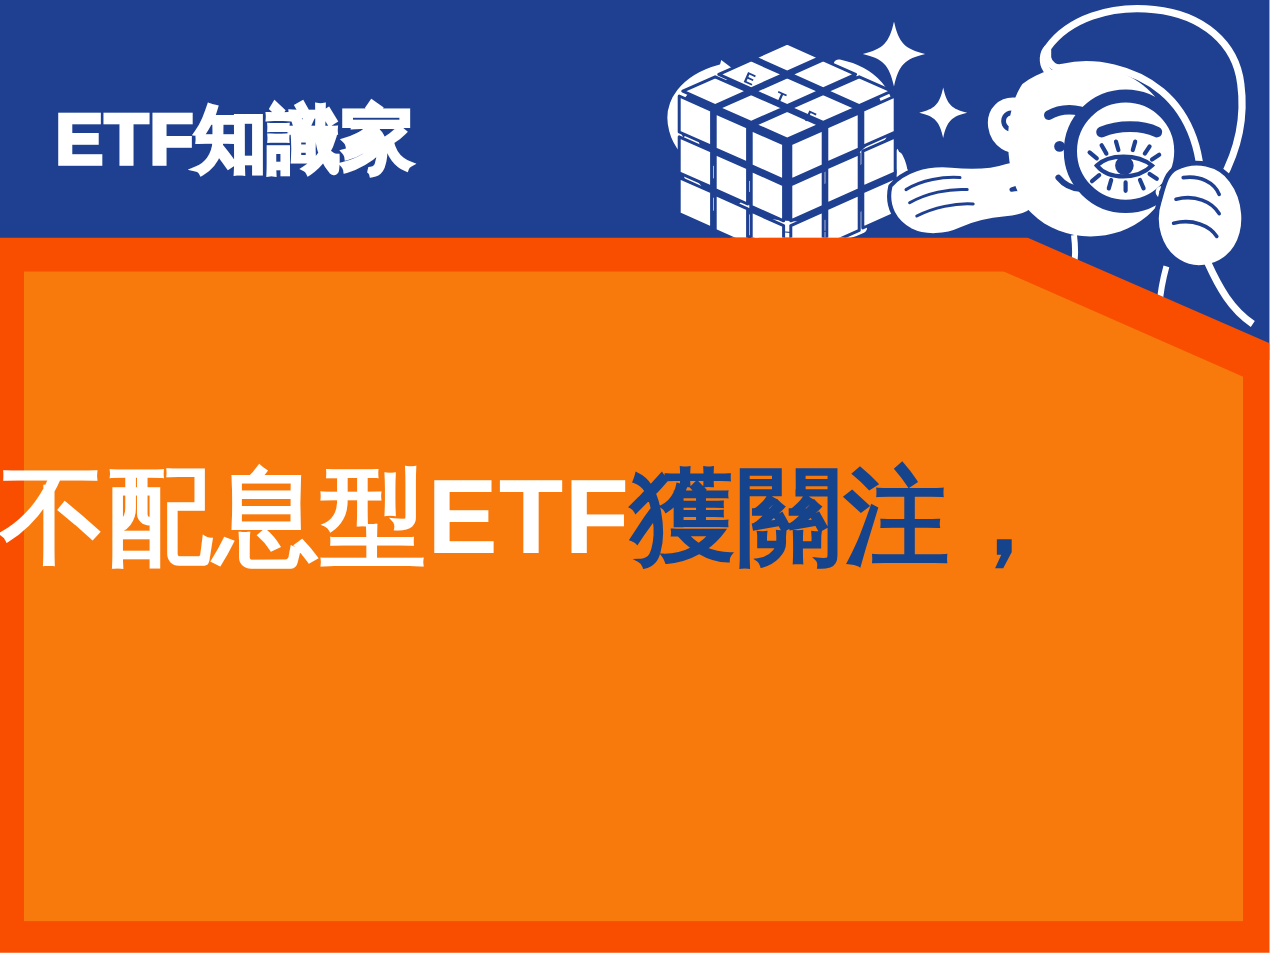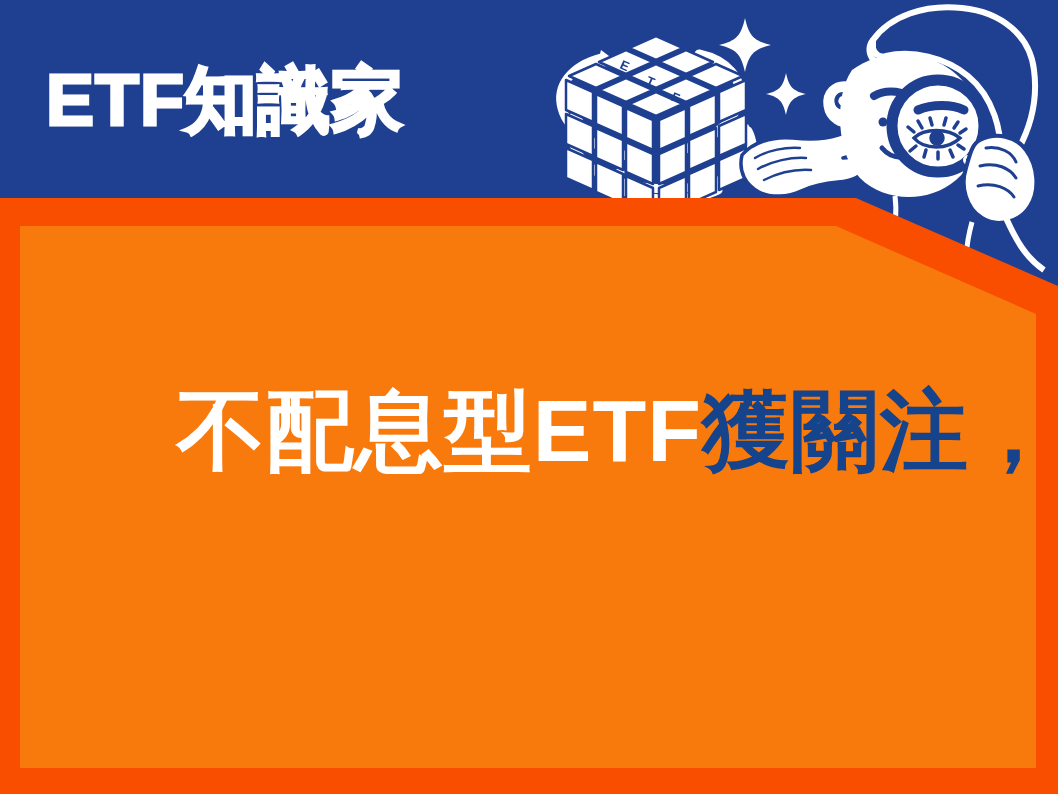--- a/index.html
+++ b/index.html
@@ -50,22 +50,22 @@
     width: 1016px;
     height: 542px;
     background: #F97A0C;
     clip-path: polygon(0 0, 816px 0, 1016px 88px, 1016px 542px, 0 542px);
   }
 
   
   .logo-wordmark {
     position: absolute;
     left: 46px;
-    top: 48px;
-    font-size: 72px;
+    top: 64px;
+    font-size: 60px;
     line-height: 105px;
     font-weight: bold;
     color: #ffffff;
     letter-spacing: 1px;
     white-space: nowrap;
     -webkit-text-stroke: 3px #ffffff;
     text-shadow: 0 0 1px #ffffff;
   }
 
   
@@ -77,21 +77,21 @@
     height: 320px;
     pointer-events: none;
   }
 
   
   .headline {
     position: absolute;
     left: 0;
     top: 372px;
     width: 1058px;
-    text-align: right;
+    text-align: left;
   }
   .headline-line {
     font-size: 88px;
     line-height: 118px;
     font-weight: bold;
     letter-spacing: 1px;
     white-space: nowrap;
   }
   .tx-white { color: #ffffff; }
   .tx-blue  { color: #15438C; }

